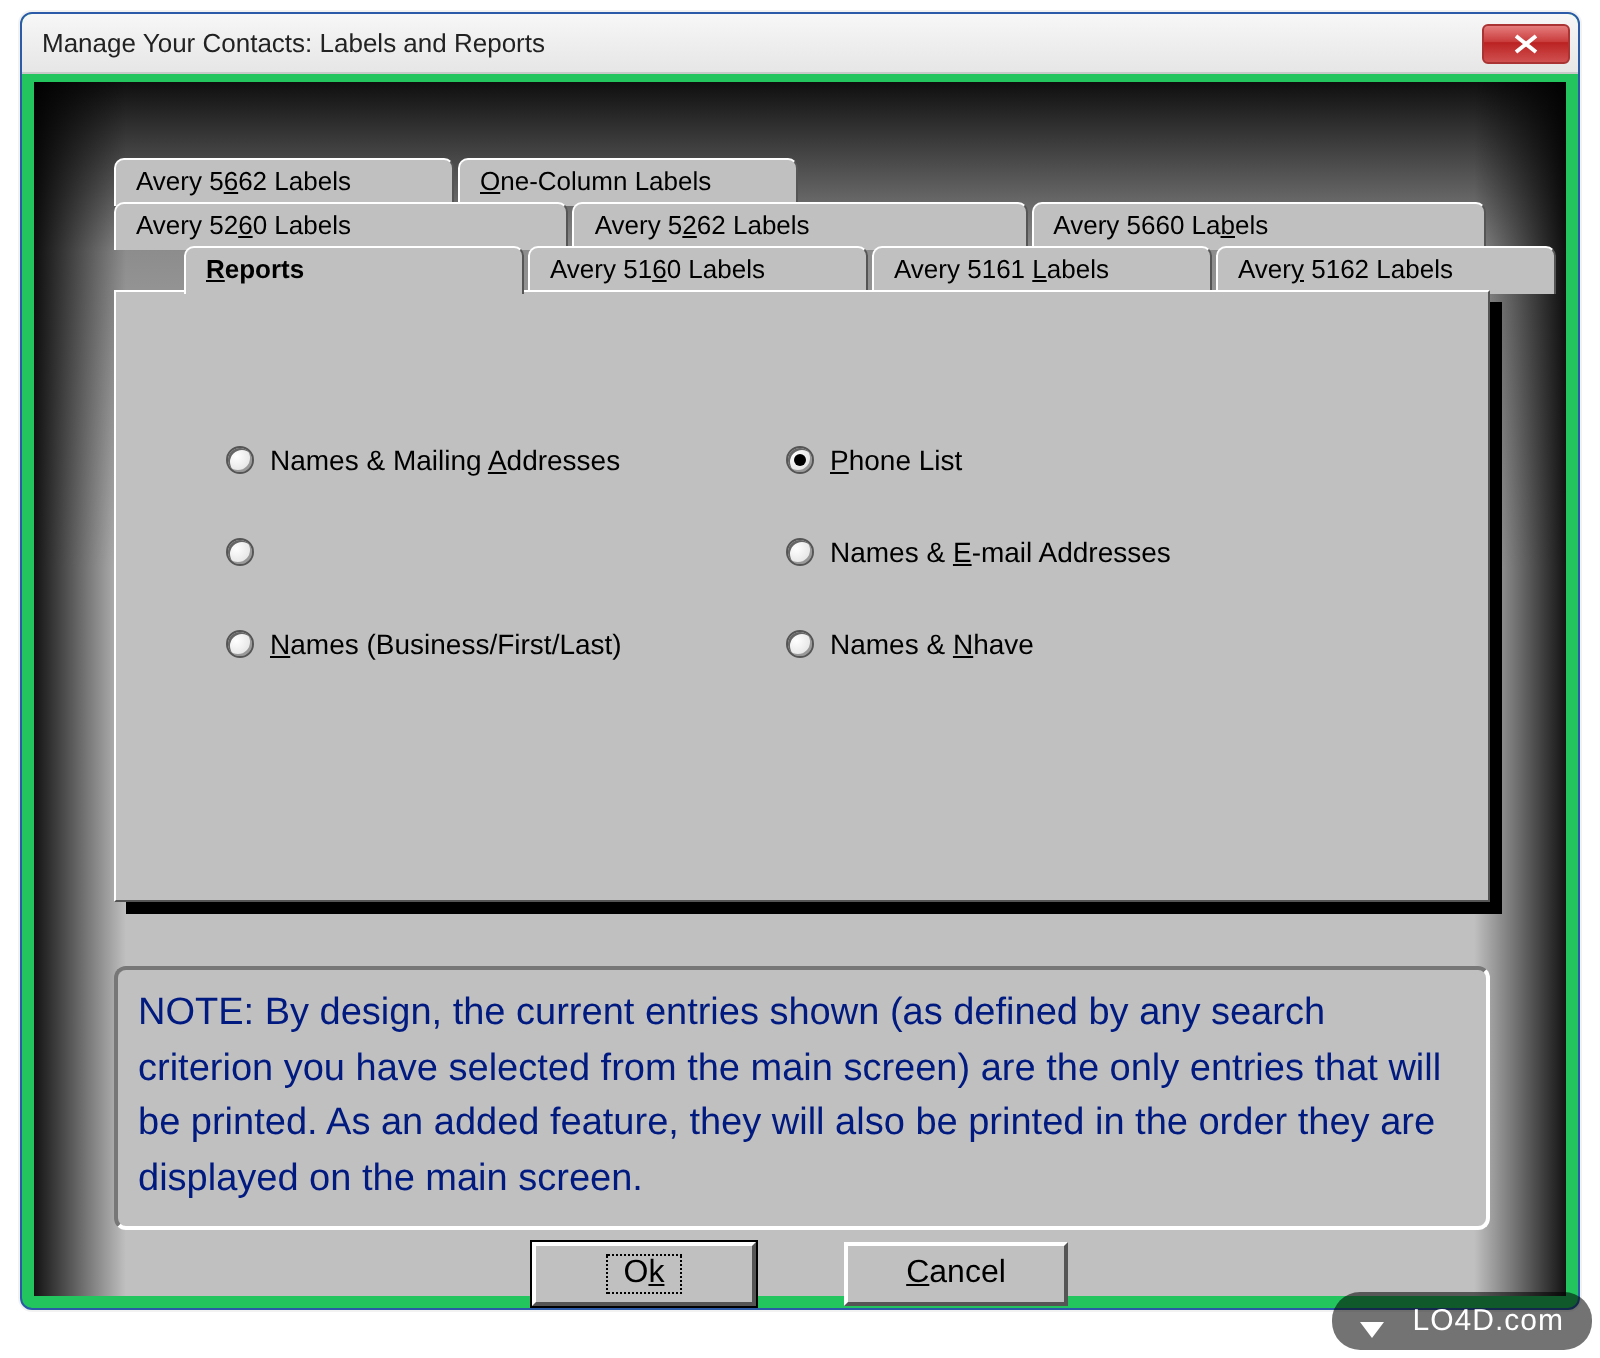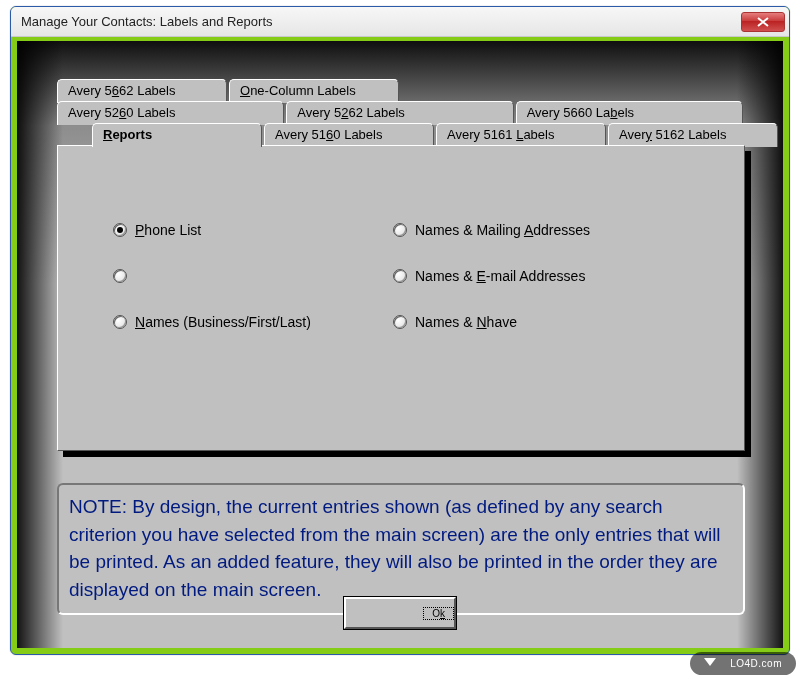--- a/index.html
+++ b/index.html
@@ -15,21 +15,21 @@
     position: relative;
   }
   .window {
     position: absolute;
     left: 10px;
     top: 6px;
     width: 780px;
     height: 649px;
     border: 1px solid #2a5aa8;
     border-radius: 6px;
-    background: #84cc16;
+    background: #22c55e;
     box-shadow: 0 0 0 1px rgba(0,0,0,.05);
     overflow: hidden;
   }
   .titlebar {
     height: 30px;
     background: linear-gradient(#f7f7f7,#e6e6e6);
     border-bottom: 1px solid #c9c9c9;
     display: flex;
     align-items: center;
     padding: 0 4px 0 10px;
@@ -184,45 +184,46 @@
   .btn {
     min-width: 112px;
     height: 32px;
     background: #c0c0c0;
     border-top: 2px solid #fff;
     border-left: 2px solid #fff;
     border-right: 2px solid #555;
     border-bottom: 2px solid #555;
     display: flex;
     align-items: center;
-    justify-content: flex-end;
-    font-size: 10px;
+    justify-content: center;
+    font-size: 16px;
     cursor: default;
+    margin-top: 24px;
   }
   .btn.default {
     outline: 1px solid #000;
     outline-offset: 0;
   }
   .btn .u { text-decoration: underline; }
   .btn .focusbox {
     border: 1px dotted #000;
     padding: 0 8px;
   }
 
   .watermark {
     position: absolute;
     right: 4px;
     bottom: 4px;
     background: rgba(0,0,0,.55);
     color: #fff;
-    font-size: 10px;
+    font-size: 15px;
     padding: 6px 14px;
     border-radius: 14px;
     letter-spacing: .5px;
-    display:flex;align-items:flex-start;gap:14px;
+    display:flex;align-items:flex-end;gap:14px;
   }
   .watermark .arrow{
     width:0;height:0;border-left:6px solid transparent;border-right:6px solid transparent;border-top:8px solid #fff;display:inline-block;
   }
 </style>
 </head>
 <body>
 
 <div class="window">
   <div class="titlebar">
@@ -269,27 +270,27 @@
         <div class="tab">
           <span>Avery 5161 </span><span class="u">L</span><span>abels</span>
         </div>
         <div class="tab">
           <span>Aver</span><span class="u">y</span><span> 5162 Labels</span>
         </div>
       </div>
 
       <div class="tab-panel">
         <div class="radios">
+          <div class="radio">
+            <span class="dot"></span>
+            <span><span>Names &amp; Mailing </span><span class="u">A</span><span>ddresses</span></span>
+          </div>
           <div class="radio selected">
             <span class="dot"></span>
             <span><span></span><span class="u">P</span><span>hone List</span></span>
-          </div>
-          <div class="radio">
-            <span class="dot"></span>
-            <span><span>Names &amp; Mailing </span><span class="u">A</span><span>ddresses</span></span>
           </div>
           <div class="radio">
             <span class="dot"></span>
           </div>
           <div class="radio">
             <span class="dot"></span>
             <span><span>Names &amp; </span><span class="u">E</span><span>-mail Addresses</span></span>
           </div>
           <div class="radio">
             <span class="dot"></span>
@@ -303,20 +304,23 @@
       </div>
     </div>
 
     <div class="note-box">
       <span>NOTE: By design, the current entries shown (as defined by any search criterion you have selected from the main screen) are the only entries that will be printed.  As an added feature, they will also be printed in the order they are displayed on the main screen.</span>
     </div>
 
     <div class="buttons">
       <div class="btn default">
         <span class="focusbox"><span>O</span><span class="u">k</span><span></span></span>
+      </div>
+      <div class="btn">
+        <span><span></span><span class="u">C</span><span>ancel</span></span>
       </div>
     </div>
 
   </div>
 </div>
 
 <div class="watermark">
   <span class="arrow"></span>
   <span>LO4D.com</span>
 </div>

